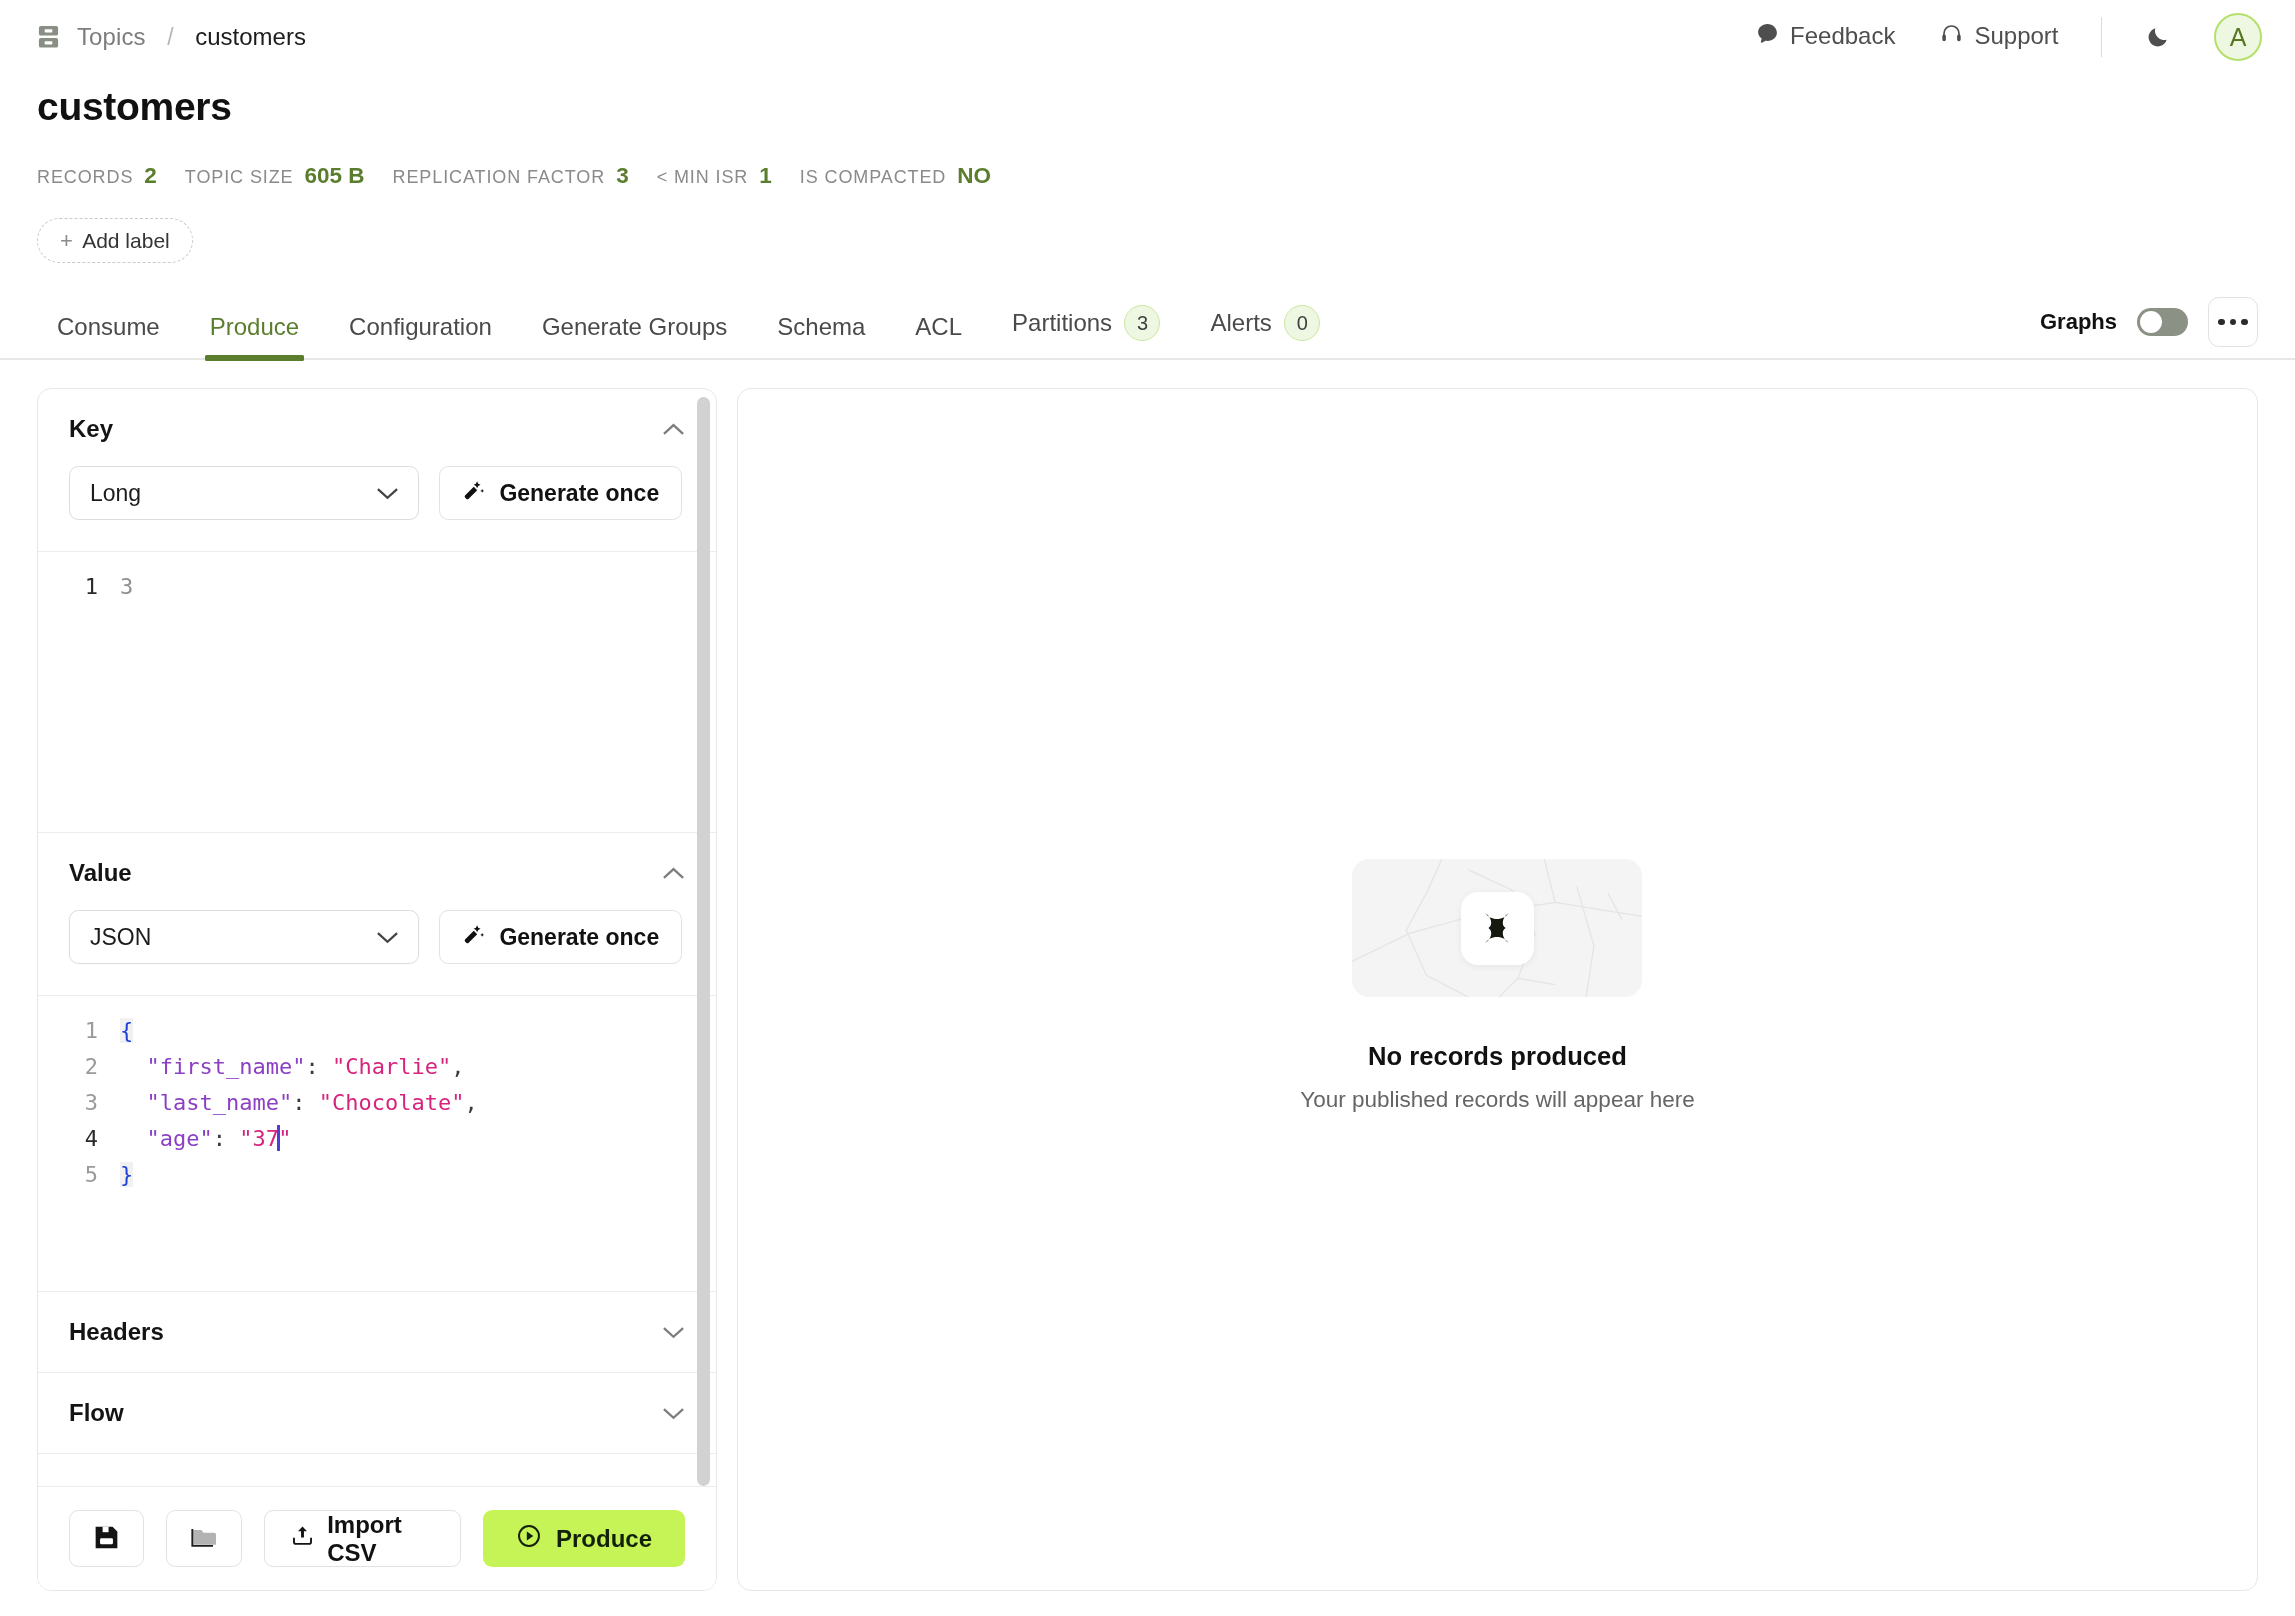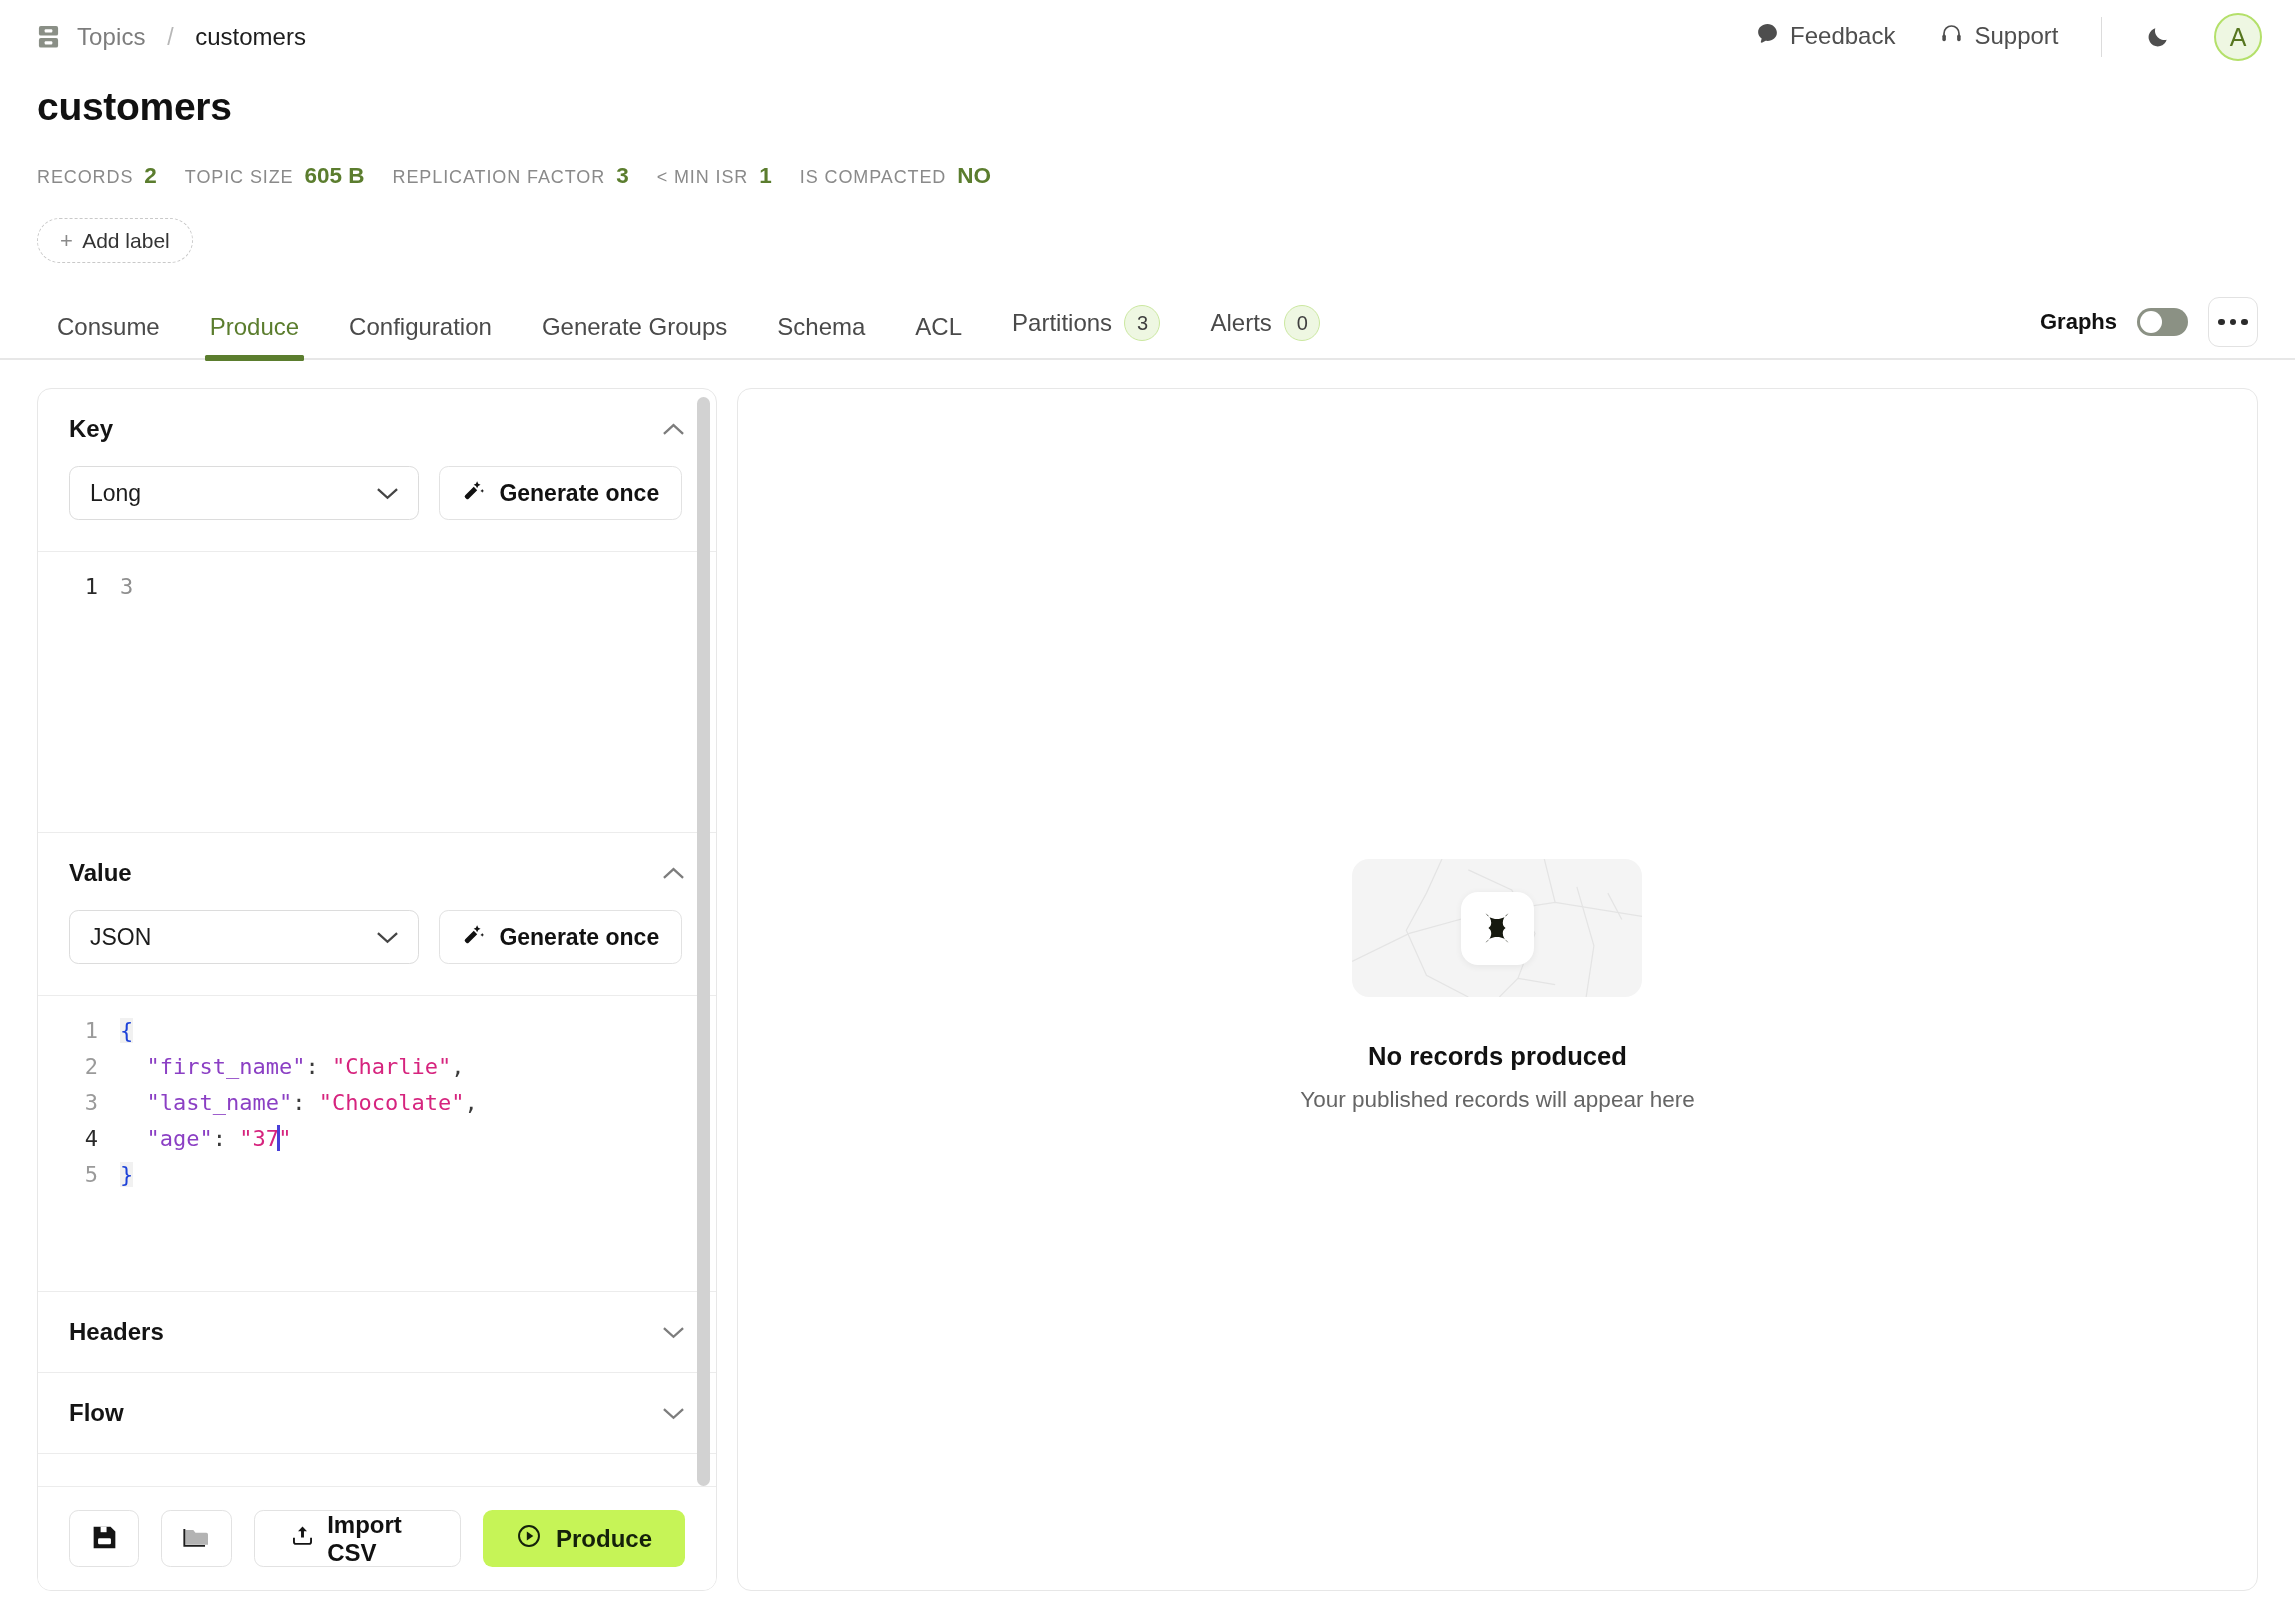--- a/index.html
+++ b/index.html
@@ -207,21 +207,21 @@
     background: #fff; display: flex; align-items: center; justify-content: center;
   }
   .btn-produce {
     height: 57px; background: #c6f457; border: none; border-radius: 9.3px;
     display: inline-flex; align-items: center; gap: 14px;
     padding: 0 33px; font-size: 24px; font-weight: bold; color: #14210a;
   }
   .btn-csv {
     height: 57px; border: 1.5px solid #e2e2e2; border-radius: 9.3px; background: #fff;
     display: inline-flex; align-items: center; gap: 12.4px;
-    padding: 0 35px; font-size: 24px; font-weight: bold; color: #111;
+    padding: 0 25px; font-size: 24px; font-weight: bold; color: #111;
   }
 
   .right-panel {
     flex: 1;
     border: 1.5px solid #e7e7e7; border-radius: 14px;
     background: #fff;
     display: flex; align-items: center; justify-content: center;
   }
   .empty-state { text-align: center; margin-top: -7.7px; }
   .empty-art {

